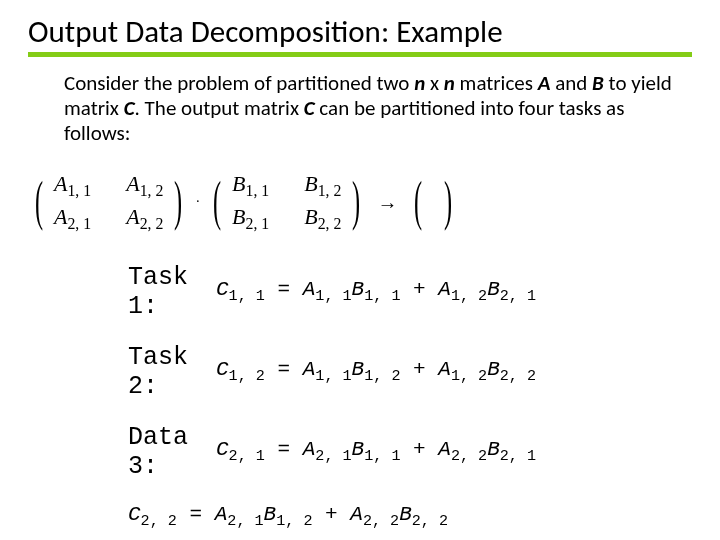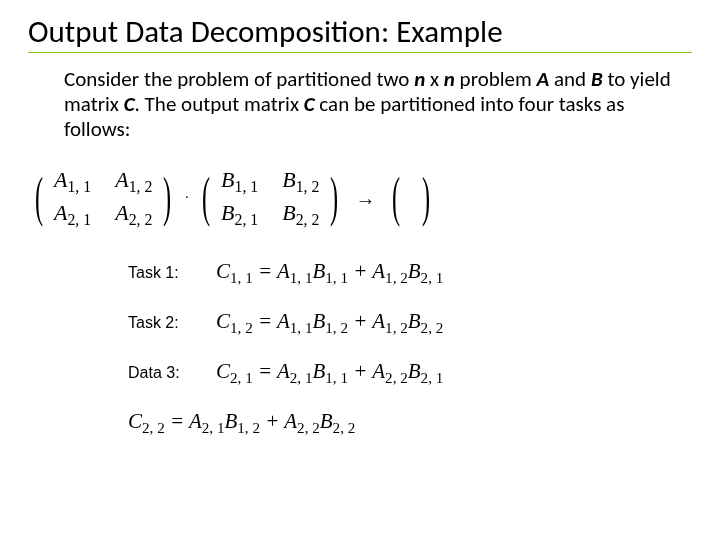--- a/index.html
+++ b/index.html
@@ -8,21 +8,21 @@
     height: 540px;
     background: #fff;
     font-family: Calibri, Arial, sans-serif;
     color: #000;
     padding: 12px 28px 20px 28px;
     overflow: hidden;
   }
   .title {
     font-size: 31px;
     font-weight: 400;
-    border-bottom: 1px solid #84cc16;
+    border-bottom: 5px solid #84cc16;
     padding-bottom: 2px;
     margin-bottom: 14px;
   }
   .body-text {
     font-size: 21px;
     line-height: 1.18;
     padding-left: 36px;
     padding-right: 10px;
     margin-bottom: 22px;
   }
@@ -39,21 +39,21 @@
   .matrix {
     display: inline-flex;
     align-items: center;
   }
   .mbody {
     display: inline-block;
     padding: 2px 6px;
   }
   .mrow {
     display: flex;
-    gap: 24px;
+    gap: 35px;
     justify-content: center;
     line-height: 1.35;
     font-style: italic;
   }
   .mrow span { white-space: nowrap; }
   .sub { font-size: 0.72em; vertical-align: sub; font-style: normal; }
   .paren {
     font-size: 54px;
     font-weight: 300;
     line-height: 0.8;
@@ -66,37 +66,37 @@
     padding-left: 100px;
     font-size: 18px;
   }
   .task-row {
     display: flex;
     align-items: center;
     margin-bottom: 22px;
   }
   .task-label {
     width: 88px;
-    font-family: Liberation Sans, sans-serif;
-    font-size: 16px;
+    font-family: Liberation Mono, monospace;
+    font-size: 25px;
   }
   .task-eq {
-    font-family: Liberation Serif, serif;
+    font-family: Liberation Mono, monospace;
     font-size: 21px;
     font-style: italic;
   }
   .task-eq .sub { font-style: normal; font-size: 0.72em; }
 </style>
 </head>
 <body>
 
 <div class="title">Output Data Decomposition: Example</div>
 
 <div class="body-text">
-  <span>Consider the problem of partitioned two </span><span class="bi">n</span><span> x </span><span class="bi">n</span><span> problem </span><span class="bi">A</span><span> and </span><span class="bi">B</span><span> to yield matrix </span><span class="bi">C</span><span>. The output matrix </span><span class="bi">C</span><span> can be partitioned into four tasks as follows:</span>
+  <span>Consider the problem of partitioned two </span><span class="bi">n</span><span> x </span><span class="bi">n</span><span> matrices </span><span class="bi">A</span><span> and </span><span class="bi">B</span><span> to yield matrix </span><span class="bi">C</span><span>. The output matrix </span><span class="bi">C</span><span> can be partitioned into four tasks as follows:</span>
 </div>
 
 <div class="eq-row">
   <span class="matrix">
     <span class="paren">(</span>
     <span class="mbody">
       <span class="mrow">
           <span><span>A</span><span class="sub">1, 1</span></span>
           <span><span>A</span><span class="sub">1, 2</span></span>
         </span>

